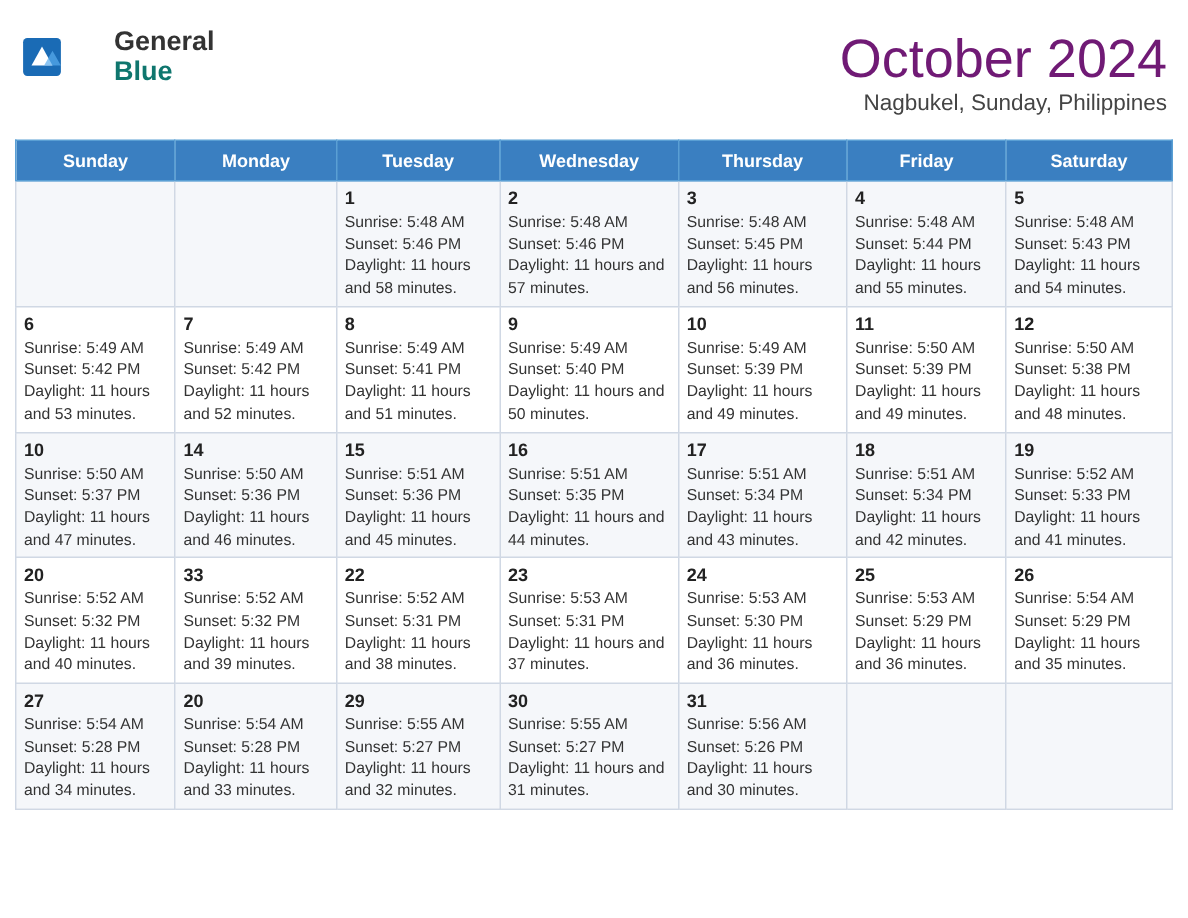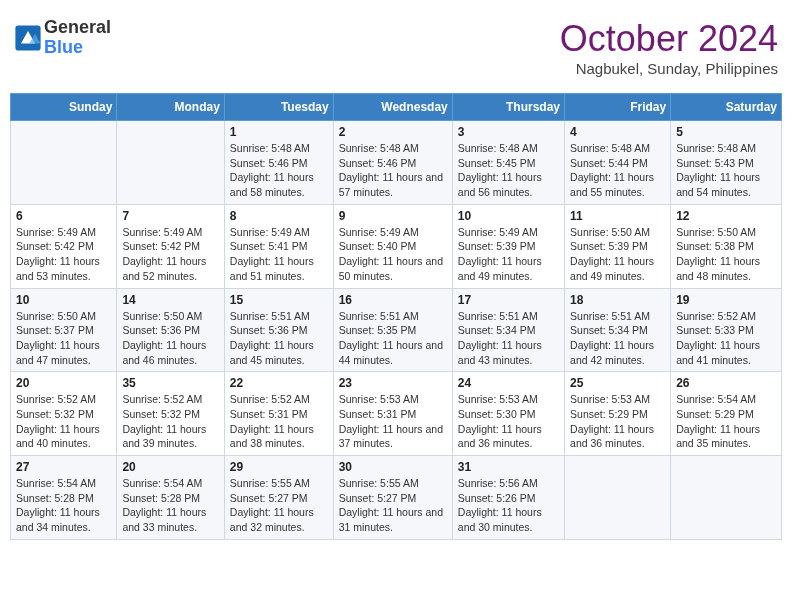--- a/index.html
+++ b/index.html
@@ -13,35 +13,36 @@
     .header {
       display: flex;
       justify-content: space-between;
       align-items: flex-start;
       margin-bottom: 8px;
       padding: 8px 4px;
     }
     .logo {
       display: flex;
       align-items: center;
+      gap: 32px;
     }
     .logo-text {
       display: flex;
       flex-direction: column;
       line-height: 1.1;
     }
     .logo-general {
       font-size: 18px;
       font-weight: bold;
       color: #333;
     }
     .logo-blue {
       font-size: 18px;
       font-weight: bold;
-      color: #3b82f6;
+      color: #0f766e;
     }
     .logo-icon {
       width: 28px;
       height: 28px;
       margin-right: 2px;
     }
     .title-block {
       text-align: right;
     }
     .month-title {
@@ -57,21 +58,21 @@
       width: 100%;
       border-collapse: collapse;
       font-size: 11px;
     }
     thead tr th {
       background-color: #3a7fc1;
       color: #fff;
       padding: 6px 4px;
       font-size: 12px;
       font-weight: bold;
-      text-align: right;
+      text-align: center;
       border: 1px solid #5a9fd4;
     }
     tbody tr td {
       border: 1px solid #d0d8e4;
       vertical-align: top;
       padding: 4px 5px;
       min-height: 70px;
       background: #fff;
     }
     tbody tr:nth-child(odd) td {
@@ -210,21 +211,21 @@
           <span class="day-num">19</span>
           <div class="day-info">Sunrise: 5:52 AM<br>Sunset: 5:33 PM<br>Daylight: 11 hours and 41 minutes.</div>
         </td>
       </tr>
       <tr>
         <td>
           <span class="day-num">20</span>
           <div class="day-info">Sunrise: 5:52 AM<br>Sunset: 5:32 PM<br>Daylight: 11 hours and 40 minutes.</div>
         </td>
         <td>
-          <span class="day-num">35</span>
+          <span class="day-num">33</span>
           <div class="day-info">Sunrise: 5:52 AM<br>Sunset: 5:32 PM<br>Daylight: 11 hours and 39 minutes.</div>
         </td>
         <td>
           <span class="day-num">22</span>
           <div class="day-info">Sunrise: 5:52 AM<br>Sunset: 5:31 PM<br>Daylight: 11 hours and 38 minutes.</div>
         </td>
         <td>
           <span class="day-num">23</span>
           <div class="day-info">Sunrise: 5:53 AM<br>Sunset: 5:31 PM<br>Daylight: 11 hours and 37 minutes.</div>
         </td>

